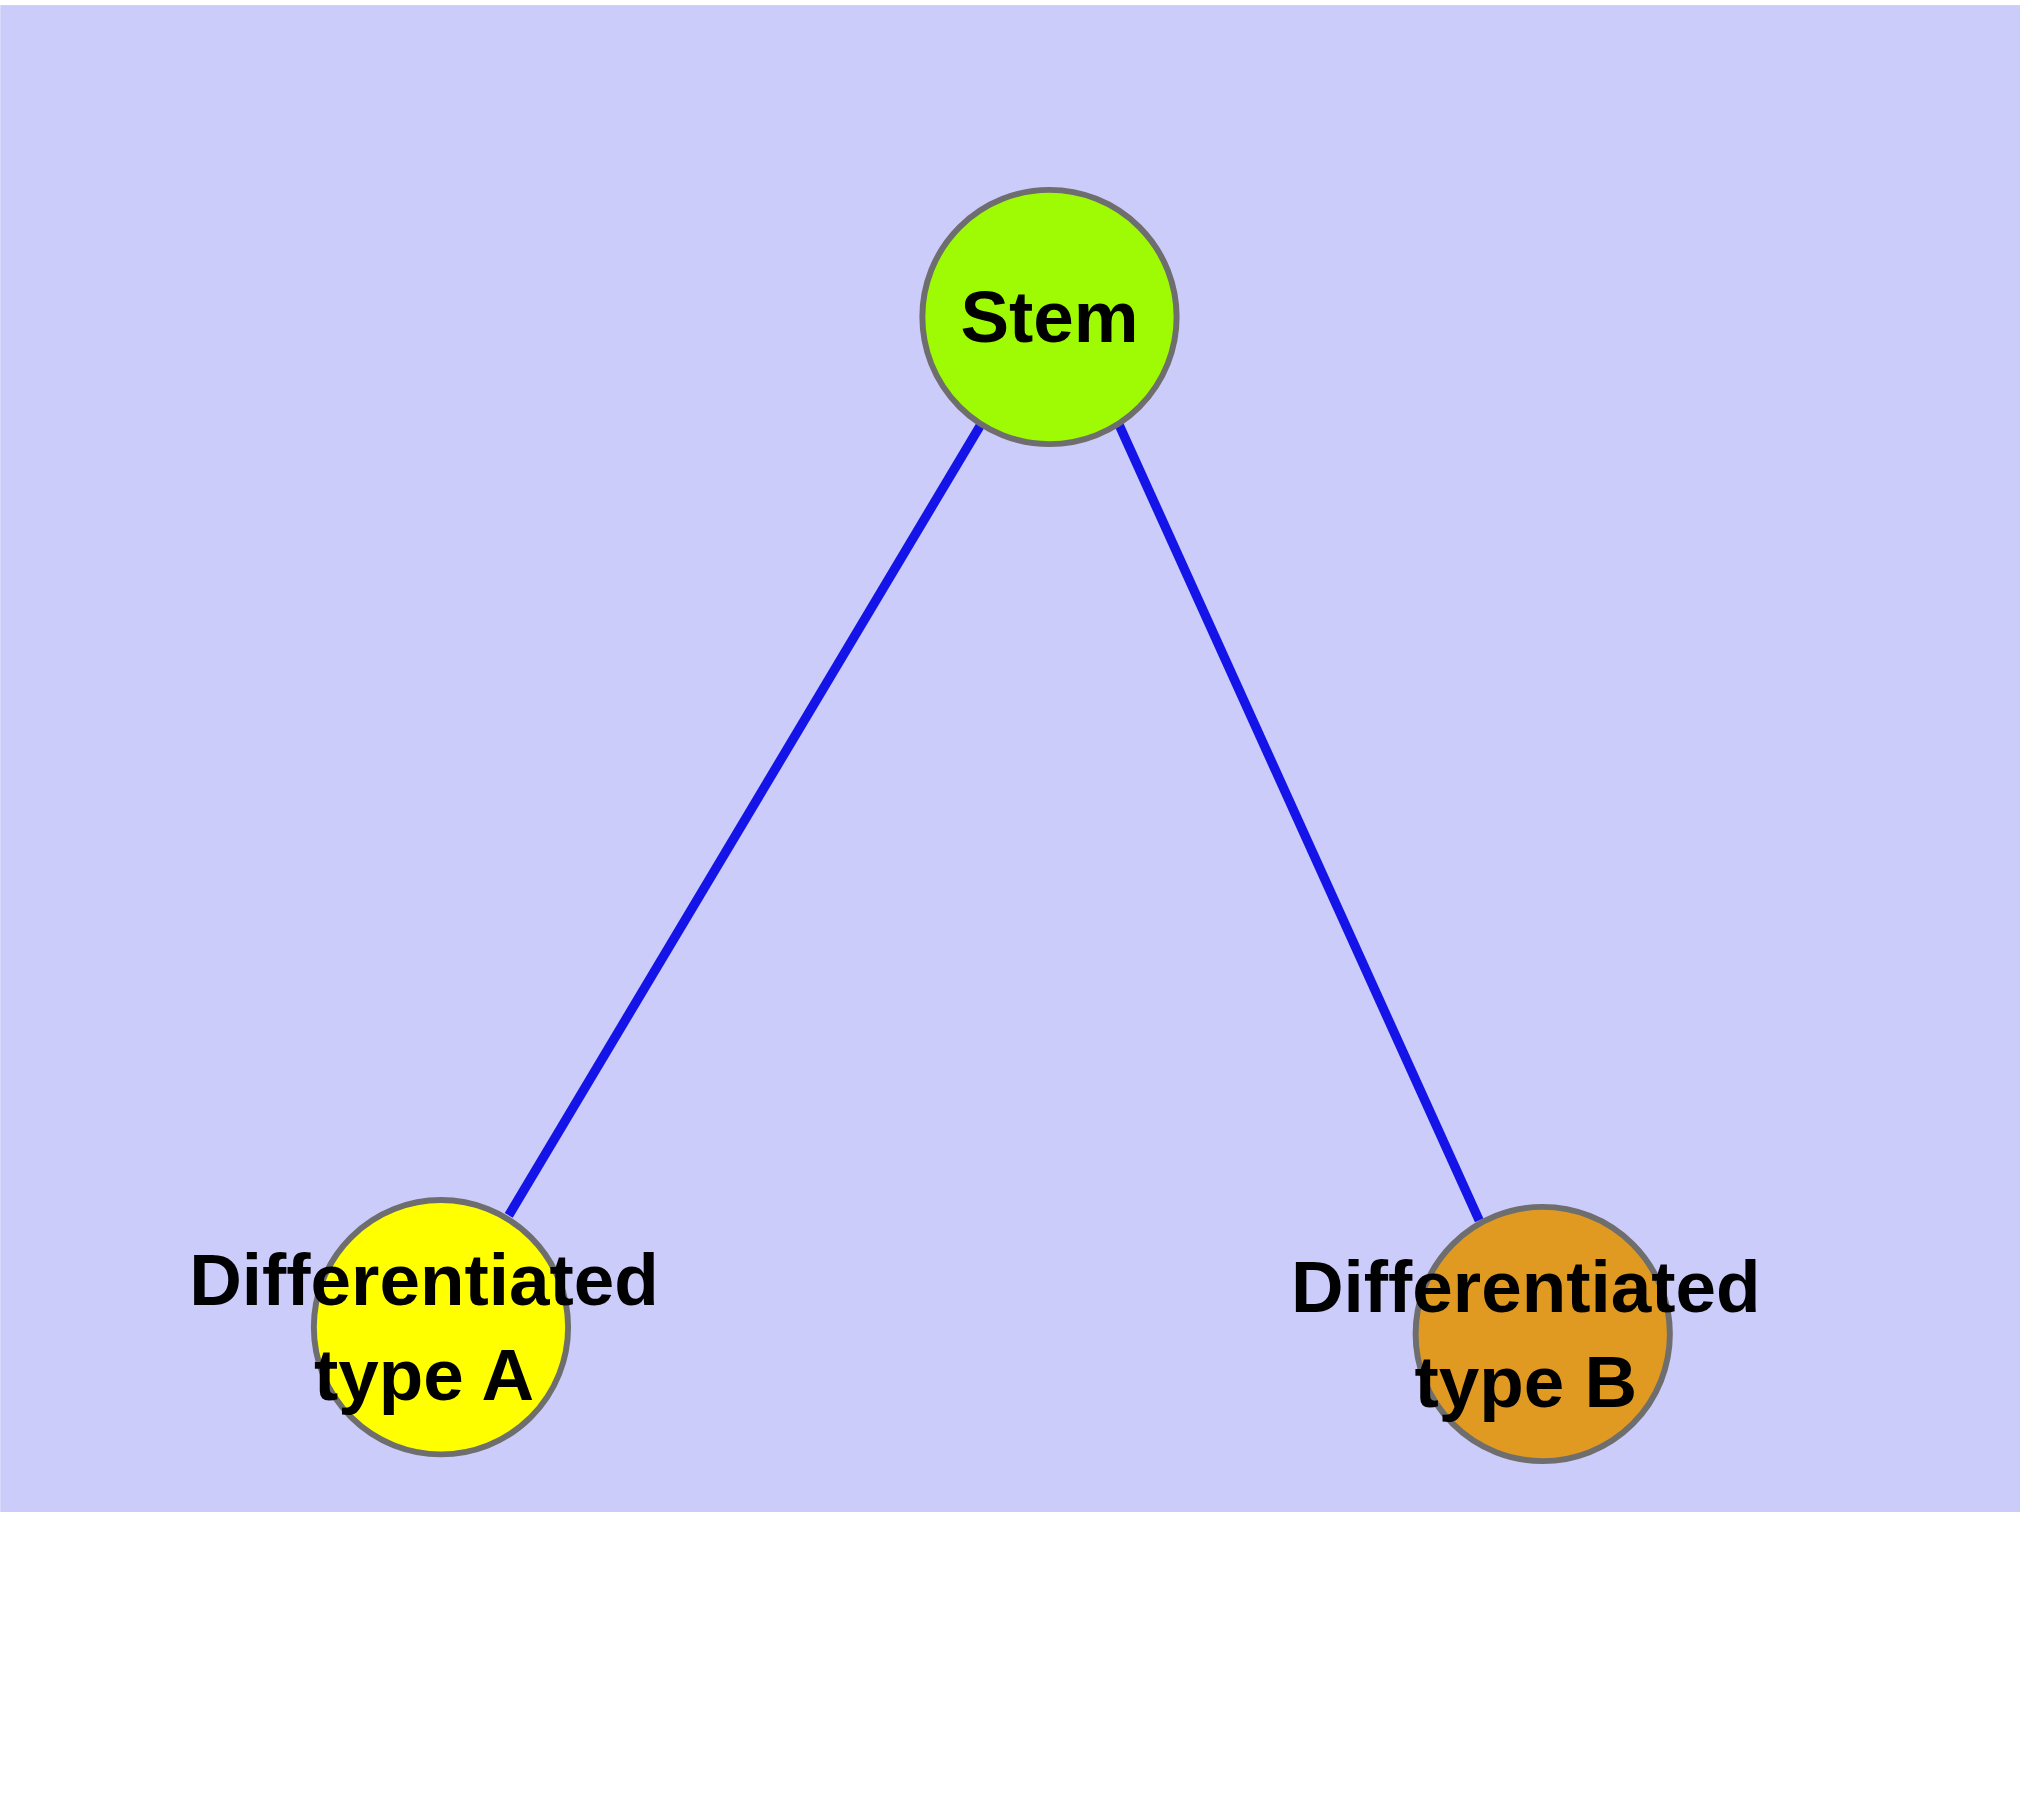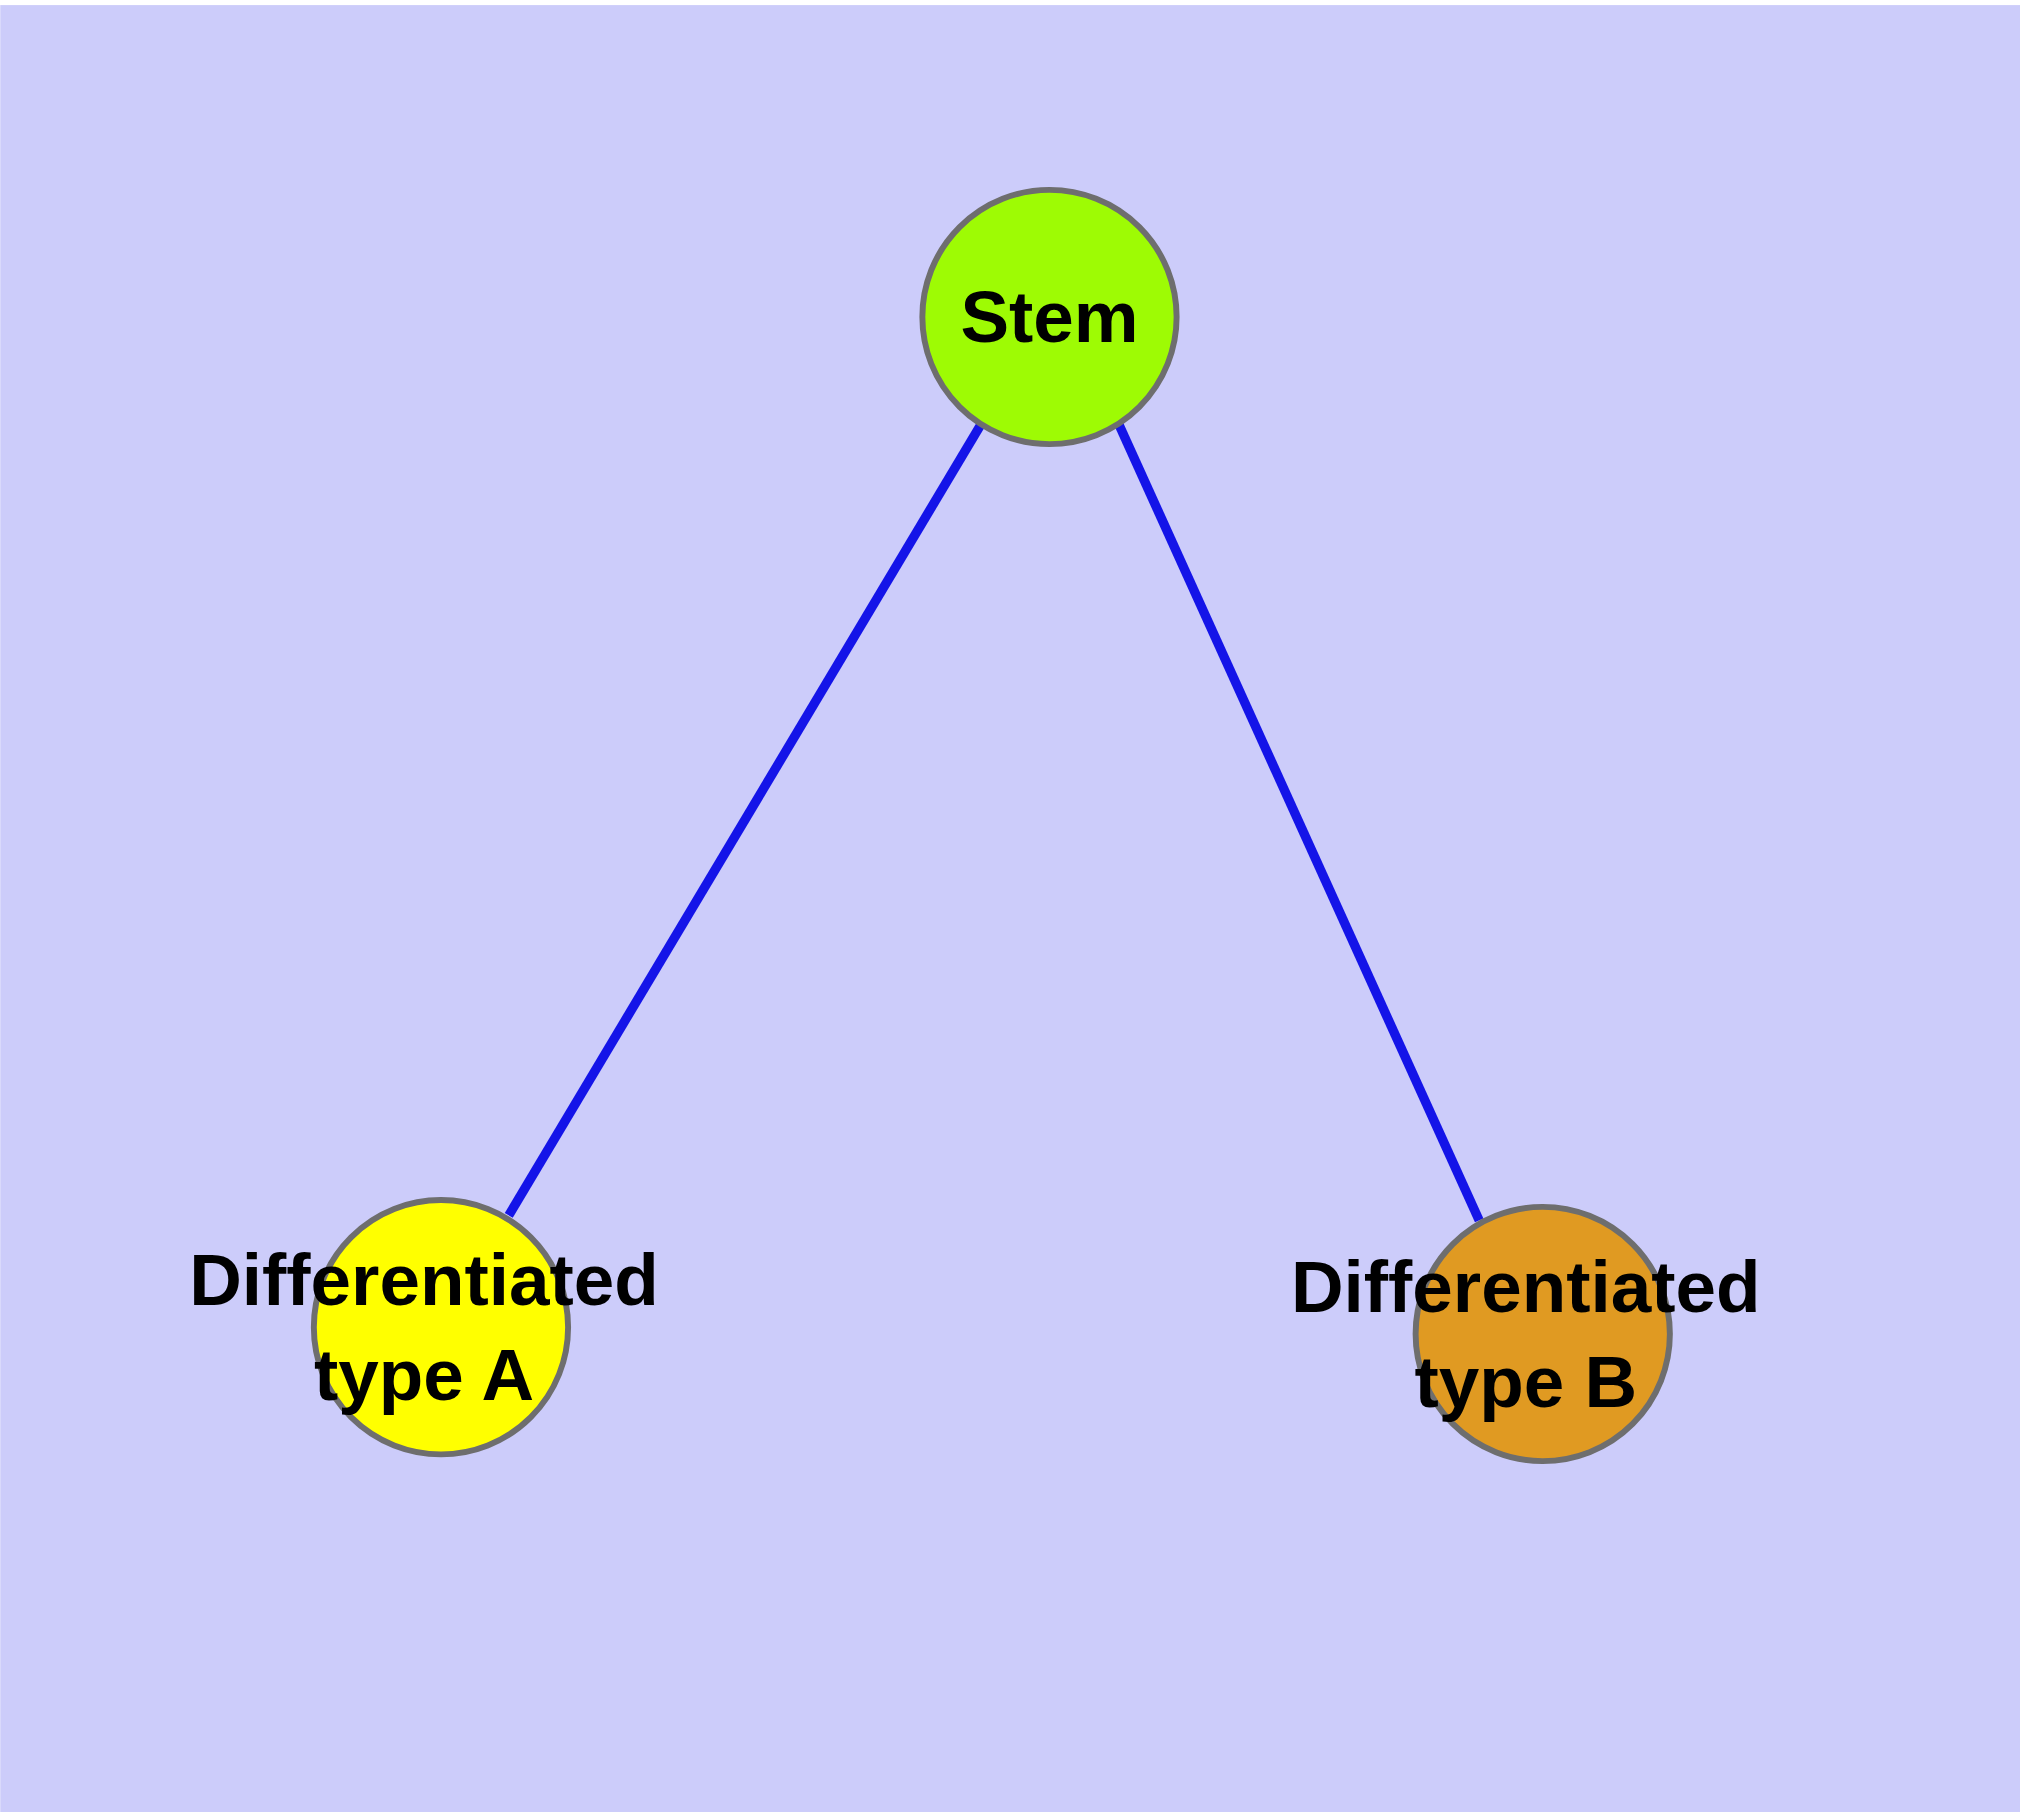--- a/index.html
+++ b/index.html
@@ -32,21 +32,21 @@
   .node-label-lg {
     font-size: 86px;
   }
   .edge-line {
     stroke-linecap: butt;
   }
 </style>
 </head>
 <body>
 
-<div id="canvas-wrap" style="width: 2021px; height: 1812px;">
+<div id="canvas-wrap" style="width: 2021px; height: 1512px;">
   <svg id="graph-svg" viewBox="0 0 2384 2138" xmlns="http://www.w3.org/2000/svg">
 
     <rect id="bg-rect" x="0" y="6" width="2384" height="2132" fill="#ccccfa"></rect>
 
     <g id="edges-layer">
         <line x1="1157" y1="501" x2="600" y2="1434" stroke="#1414e8" stroke-width="11" class="edge-line"></line>
         <line x1="1320" y1="501" x2="1745" y2="1440" stroke="#1414e8" stroke-width="11" class="edge-line"></line>
       </g>
     <g id="nodes-layer">
         <circle cx="1238" cy="374" r="150" fill="#9efb04" stroke="#6e6e6e" stroke-width="7"></circle>

